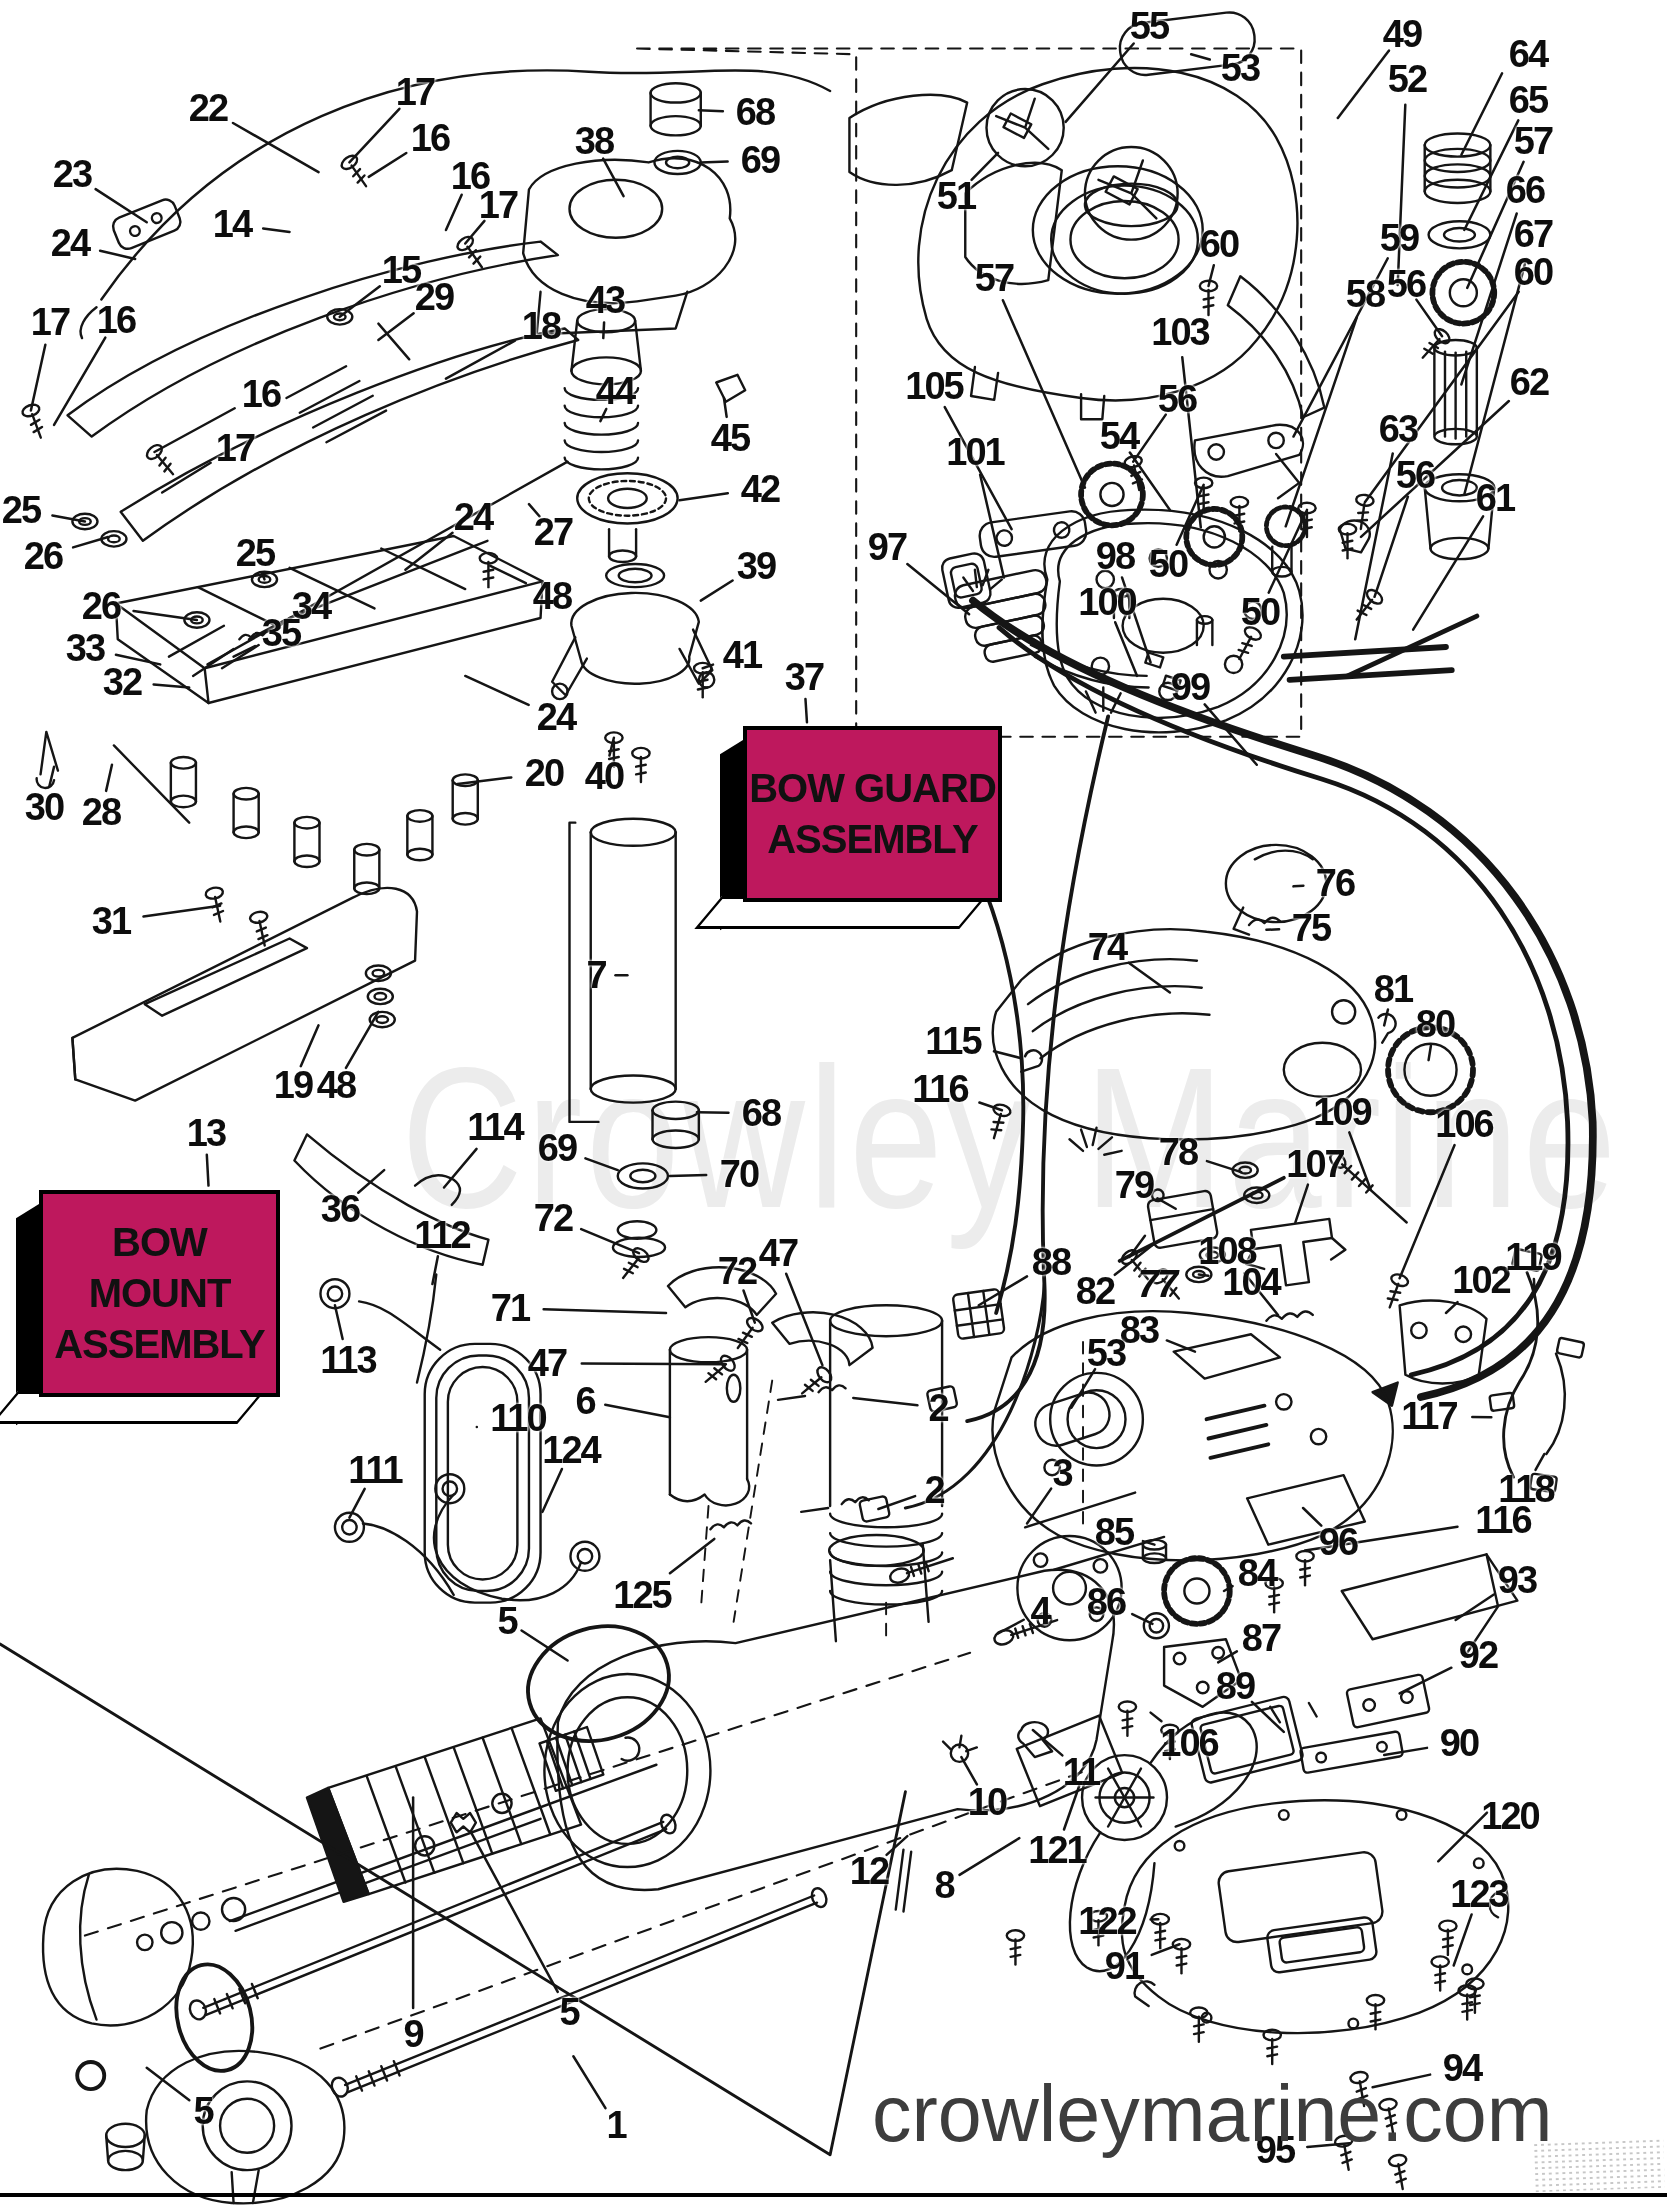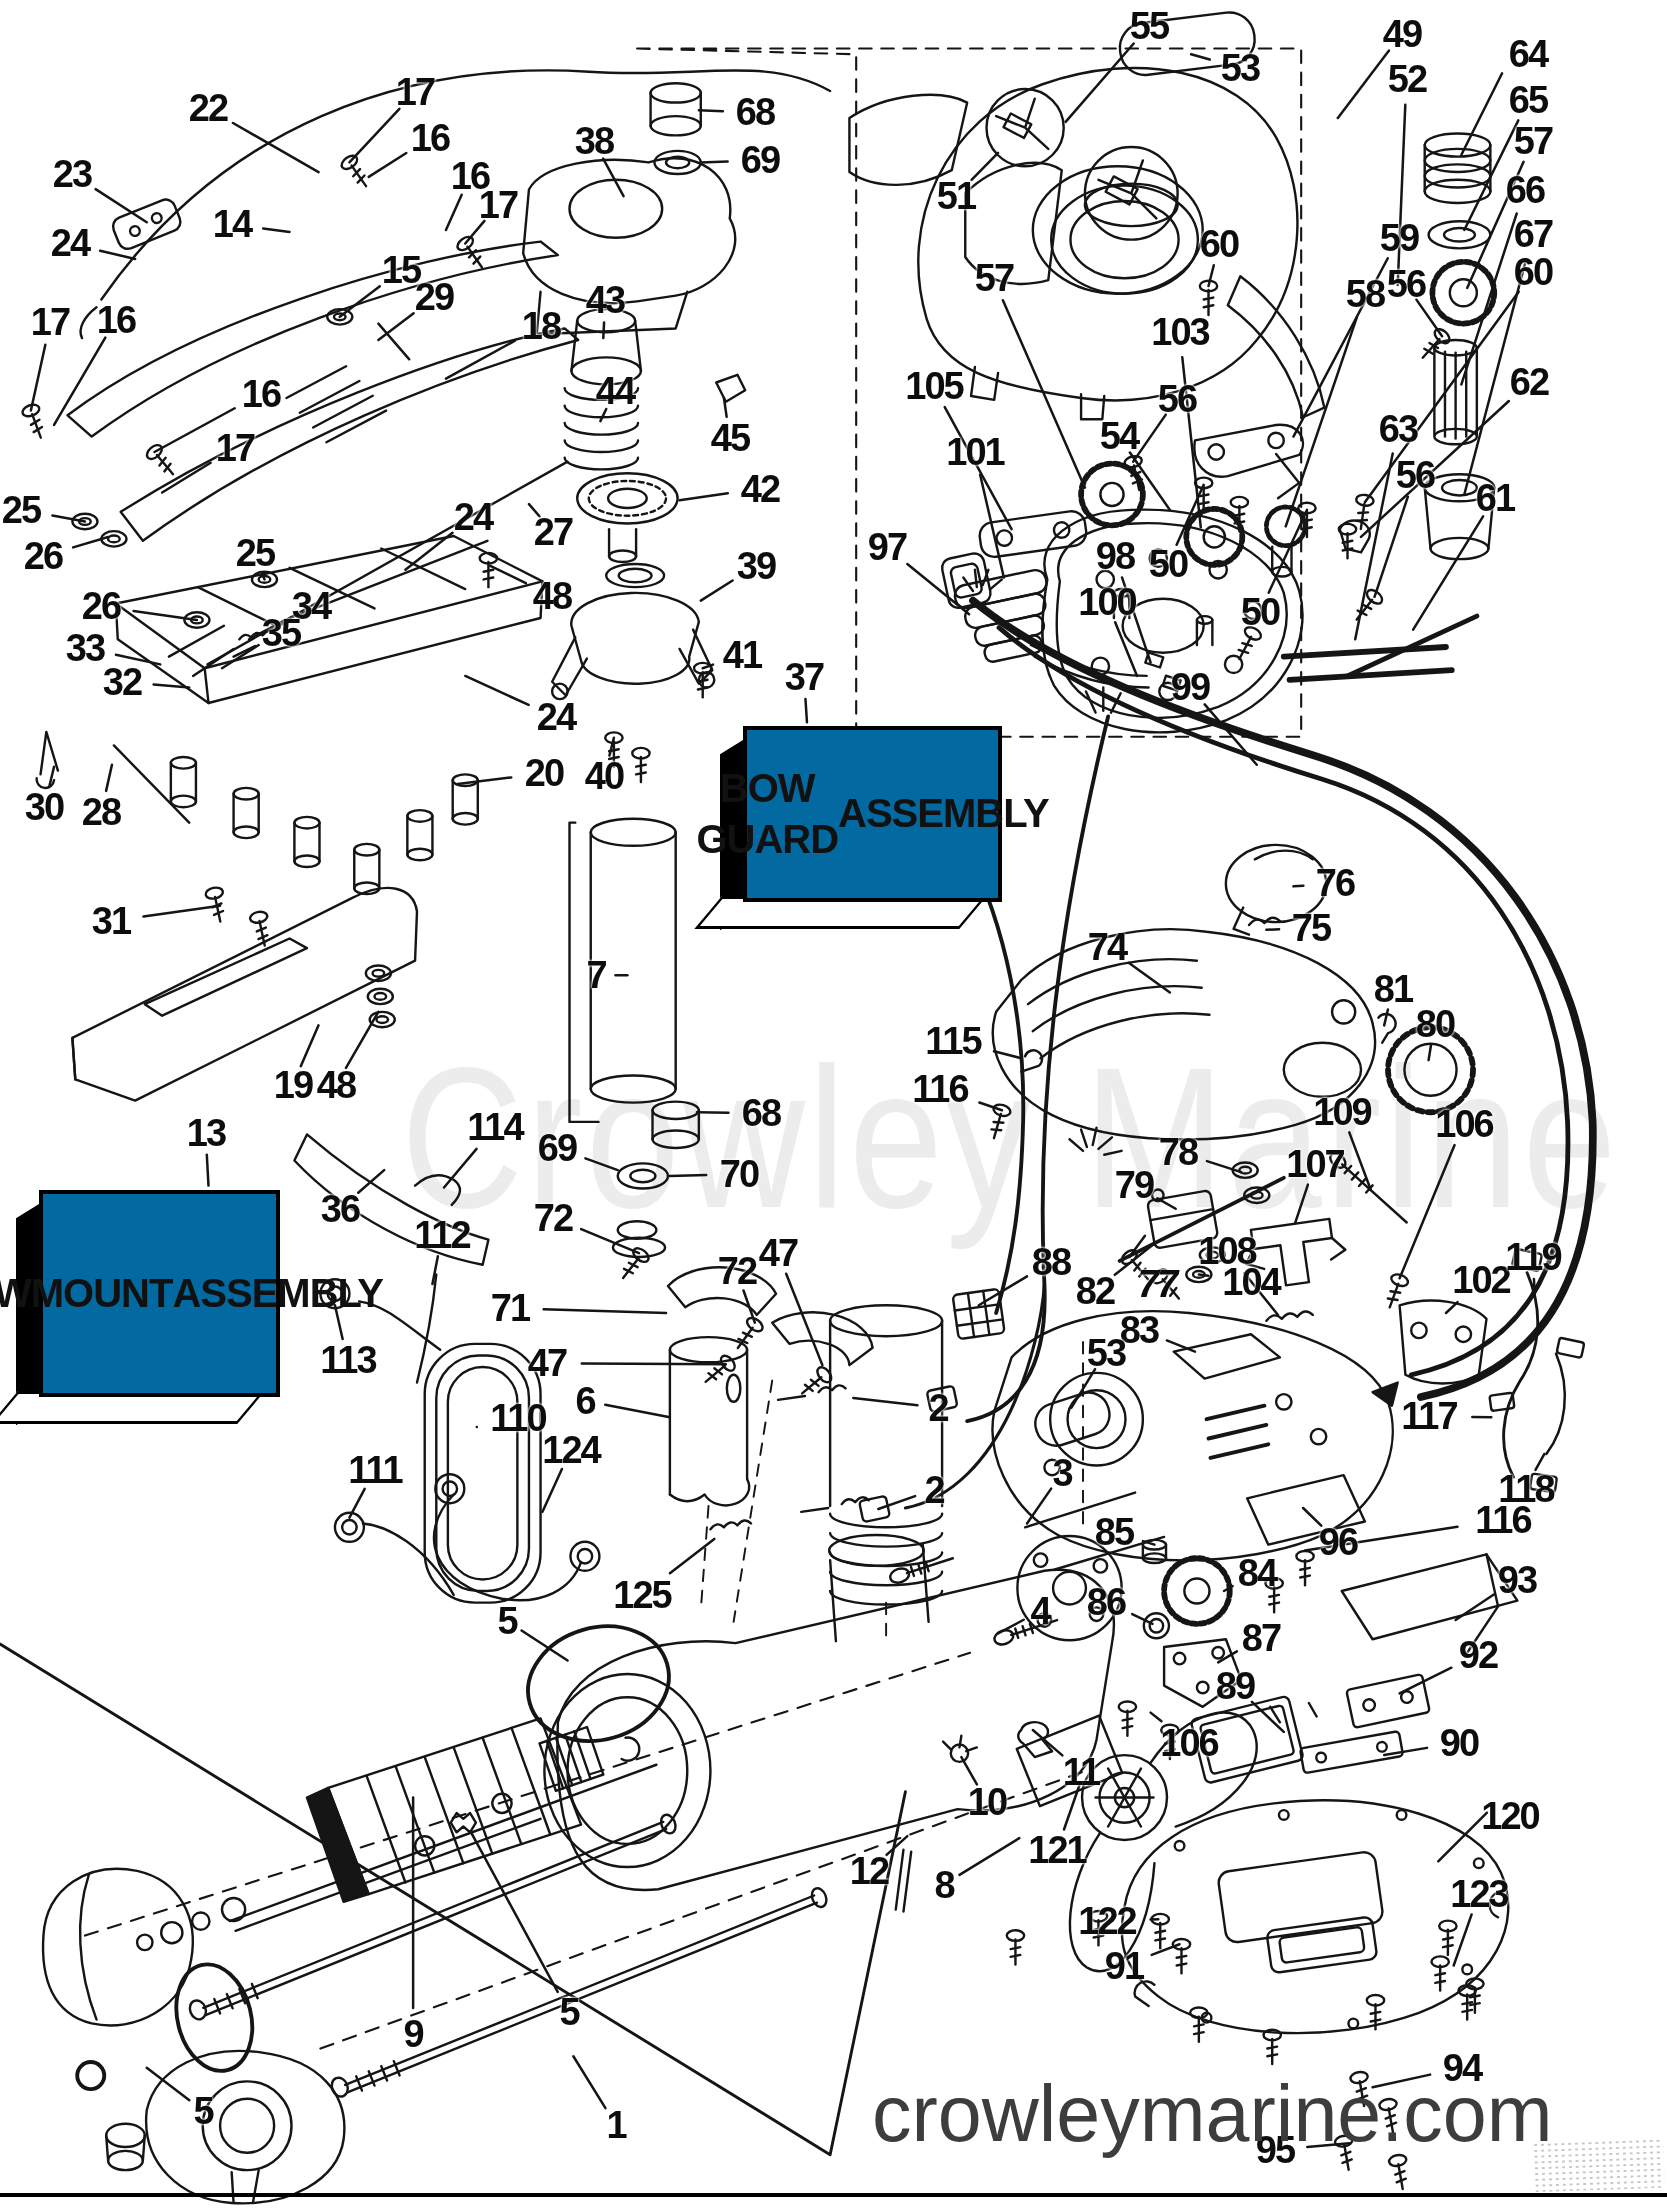--- a/index.html
+++ b/index.html
@@ -41,23 +41,23 @@
   .box3d .side{
     position:absolute;left:-23px;top:13.5px;width:23px;height:100%;
     background:#000;transform:skewY(-32deg);transform-origin:top right;
   }
   .box3d .lip{
     position:absolute;left:-21px;bottom:-27px;width:100%;height:27px;
     background:#fff;border:3.9px solid #000;
     transform:skewX(-40deg);transform-origin:top center;
   }
   .box3d .front{
-    position:relative;width:100%;height:100%;background:#0369a1;
+    position:relative;width:100%;height:100%;background:#be185d;
     border:4.8px solid #000;box-sizing:border-box;
-    display:flex;flex-direction:row;align-items:center;justify-content:center;
+    display:flex;flex-direction:column;align-items:center;justify-content:center;
     font-size:40px;font-weight:bold;color:#111;line-height:1.28;
     letter-spacing:-1px;text-align:center;
   }
 </style>
 </head>
 <body>
 
 <div class="canvas">
 
   <div class="wm-center">Crowley Marine</div>

